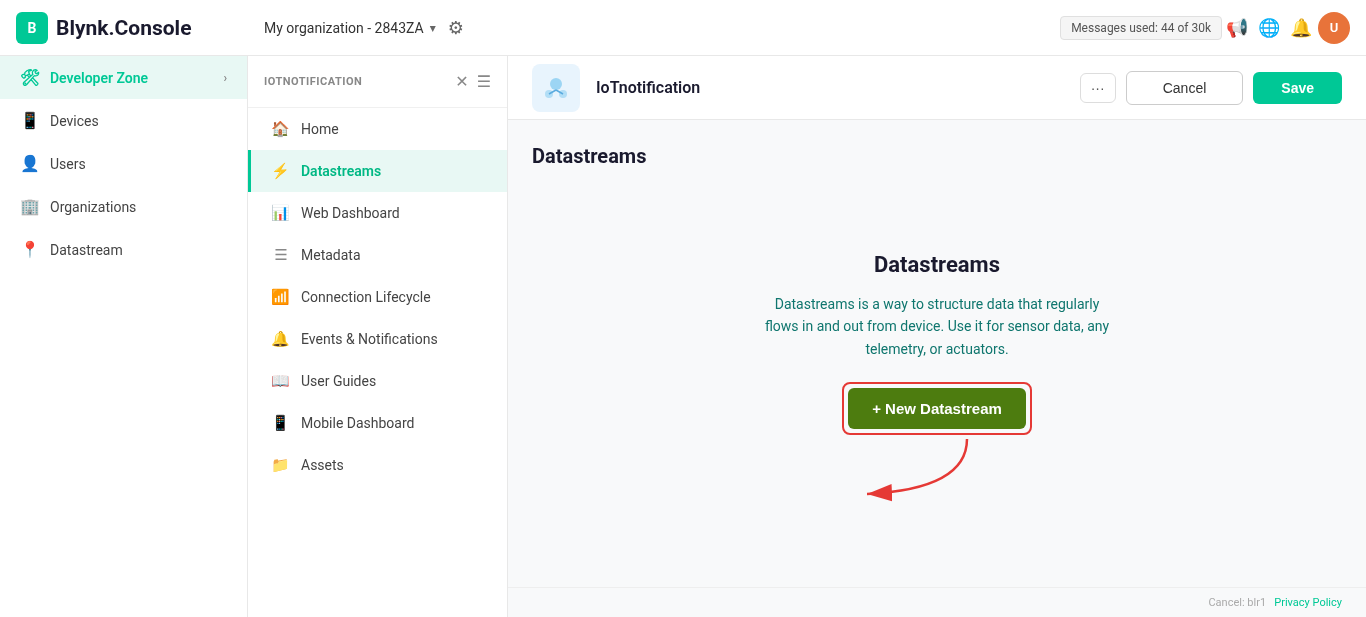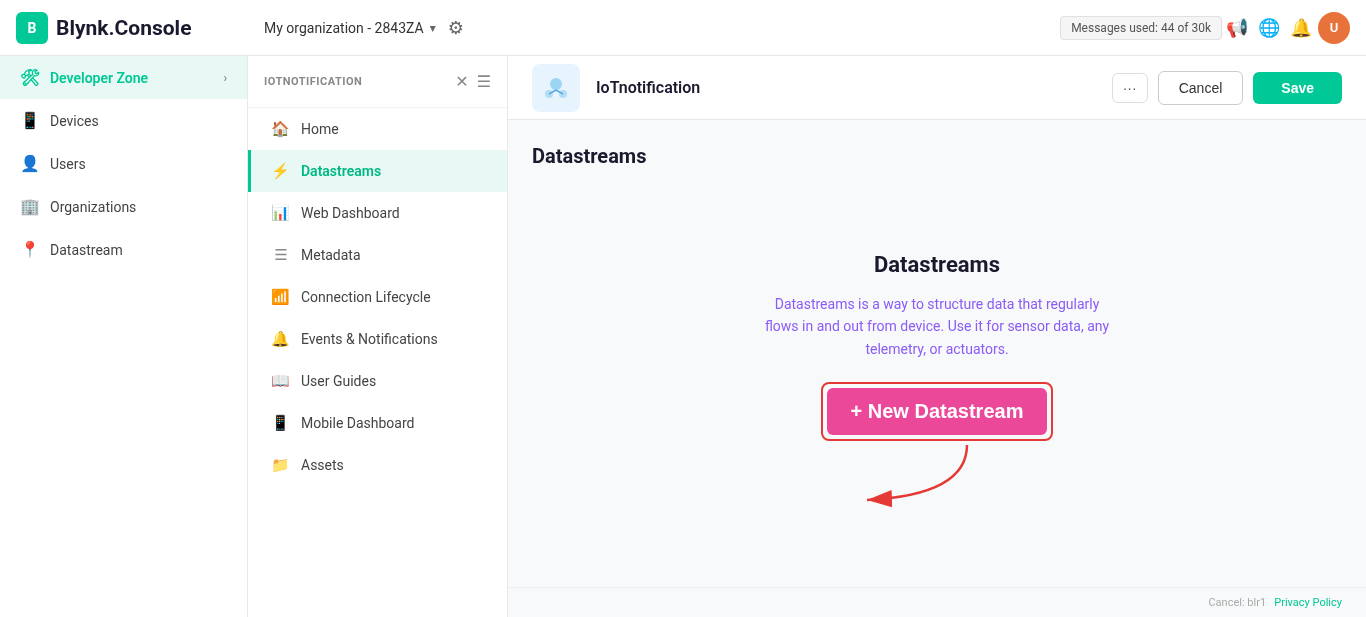--- a/index.html
+++ b/index.html
@@ -218,21 +218,21 @@
       border-radius: 6px;
       padding: 6px 10px;
       cursor: pointer;
       font-size: 14px;
       color: #555;
     }
     .cancel-btn {
       background: none;
       border: 1px solid #ccc;
       border-radius: 6px;
-      padding: 8px 20px;
+      padding: 8px 36px;
       cursor: pointer;
       font-size: 14px;
       color: #333;
     }
     .save-btn {
       background: #00c896;
       border: none;
       border-radius: 6px;
       padding: 8px 28px;
       cursor: pointer;
@@ -263,39 +263,39 @@
       text-align: center;
     }
     .datastreams-empty-title {
       font-size: 22px;
       font-weight: 700;
       color: #1a1a2e;
       margin-bottom: 16px;
     }
     .datastreams-empty-desc {
       font-size: 14px;
-      color: #8b5cf6;
+      color: #0f766e;
       max-width: 360px;
       line-height: 1.6;
       margin-bottom: 28px;
     }
 
     
     .new-datastream-wrapper {
       position: relative;
       display: inline-flex;
       align-items: center;
     }
     .new-datastream-btn {
-      background: #ec4899;
+      background: #4d7c0f;
       border: none;
       border-radius: 6px;
       padding: 12px 24px;
       cursor: pointer;
-      font-size: 20px;
+      font-size: 15px;
       color: #fff;
       font-weight: 600;
       display: flex;
       align-items: center;
       gap: 6px;
       position: relative;
       z-index: 2;
     }
 
     

